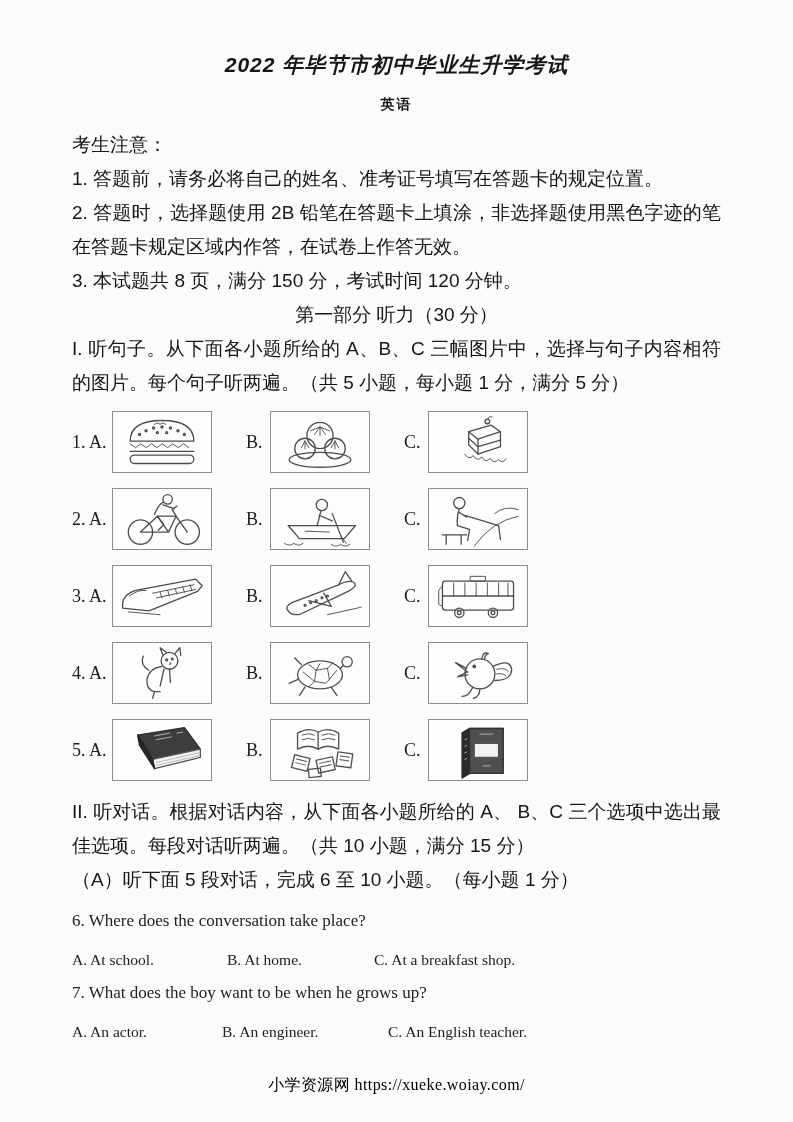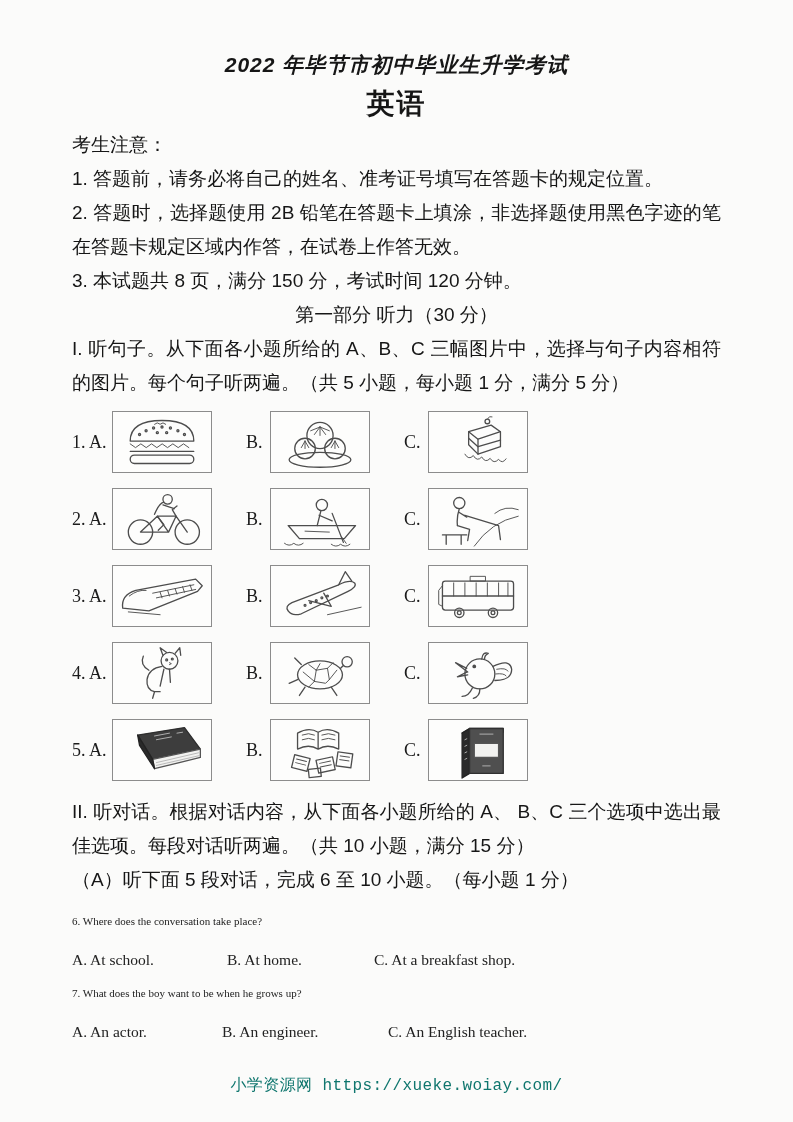--- a/index.html
+++ b/index.html
@@ -19,21 +19,21 @@
   .title{
     margin:0 0 10px;
     text-align:center;
     font-size:21px;line-height:30px;font-weight:700;
     letter-spacing:1px;
     font-style:italic;
   }
   .subject{
     margin:0 0 10px;
     text-align:center;
-    font-size:28px;line-height:28px;font-weight:700;
+    font-size:14px;line-height:28px;font-weight:700;
     letter-spacing:2px;
   }
   .cn{
     margin:0;
     font-size:19px;line-height:34px;font-weight:400;
     text-align:justify;
   }
   .cn.center{text-align:center;}
   .sec2{margin-top:6px;}
   
@@ -63,38 +63,38 @@
   .pic .dark{fill:#3d3d3d;stroke:#2e2e2e;}
   .pic .darker{fill:#2a2a2a;stroke:#222;}
   .pic .mid{fill:#4f4f4f;stroke:#303030;}
   .pic .lite{fill:#f2f2f0;stroke:#555;}
   .pic .pale{stroke:#b5b5b5;}
   .pic .thin{stroke-width:1;}
   
   .q{
     margin:14px 0 0;
     font-family:"Liberation Serif",serif;
-    font-size:11px;line-height:20px;font-weight:400;color:#222;
+    font-size:17px;line-height:20px;font-weight:400;color:#222;
   }
   .opts{
     display:flex;
     margin:20px 0 0;
     font-family:"Liberation Serif",serif;
     font-size:15.5px;color:#222;gap:36px;
   }
   .opt{flex:0 0 auto;}
   .opts.q6 .opt:nth-child(1){width:119px;}
   .opts.q6 .opt:nth-child(2){width:111px;}
   .opts.q7 .opt:nth-child(1){width:114px;}
   .opts.q7 .opt:nth-child(2){width:130px;}
   .footer{
     position:absolute;left:0;bottom:26px;width:793px;
     text-align:center;
-    color:#0f766e;font-size:16px;letter-spacing:.4px;
-    font-family:Liberation Mono, monospace;
+    color:#000000;font-size:16px;letter-spacing:.4px;
+    font-family:Liberation Serif, serif;
   }
 </style>
 </head>
 <body>
 
 <div class="page">
 
   <h1 class="title">2022 年毕节市初中毕业生升学考试</h1>
   <h2 class="subject">英语</h2>
 

